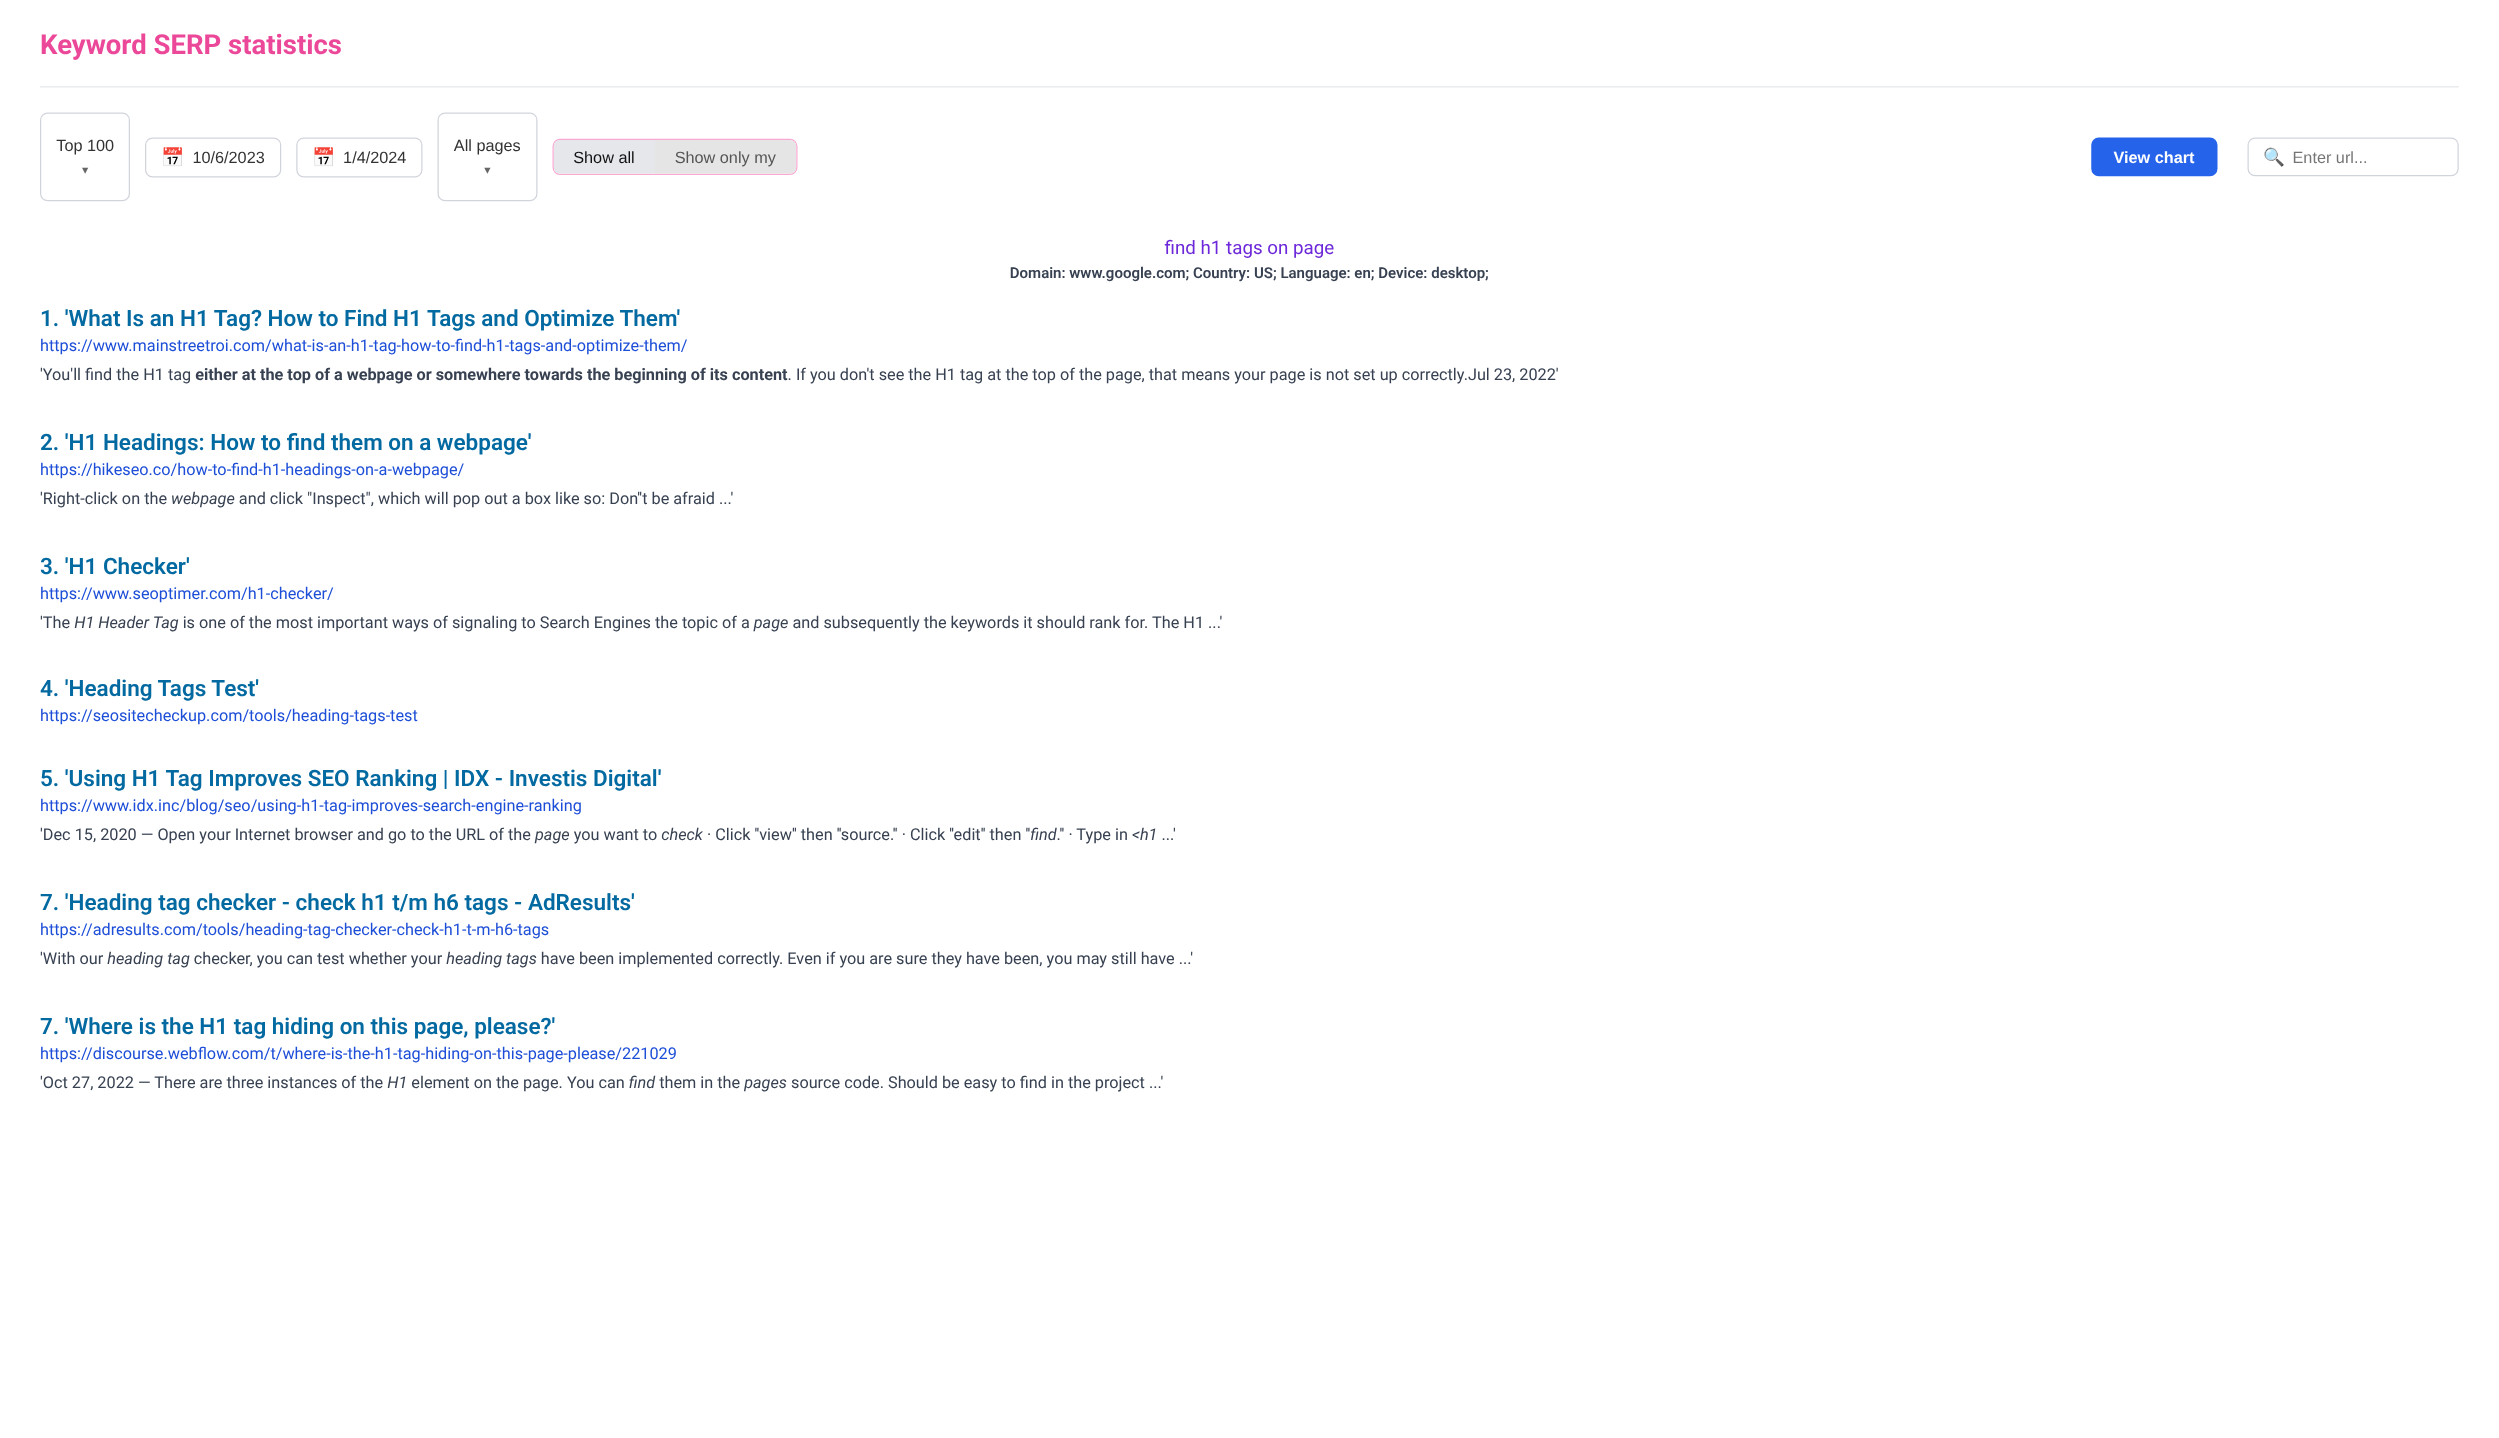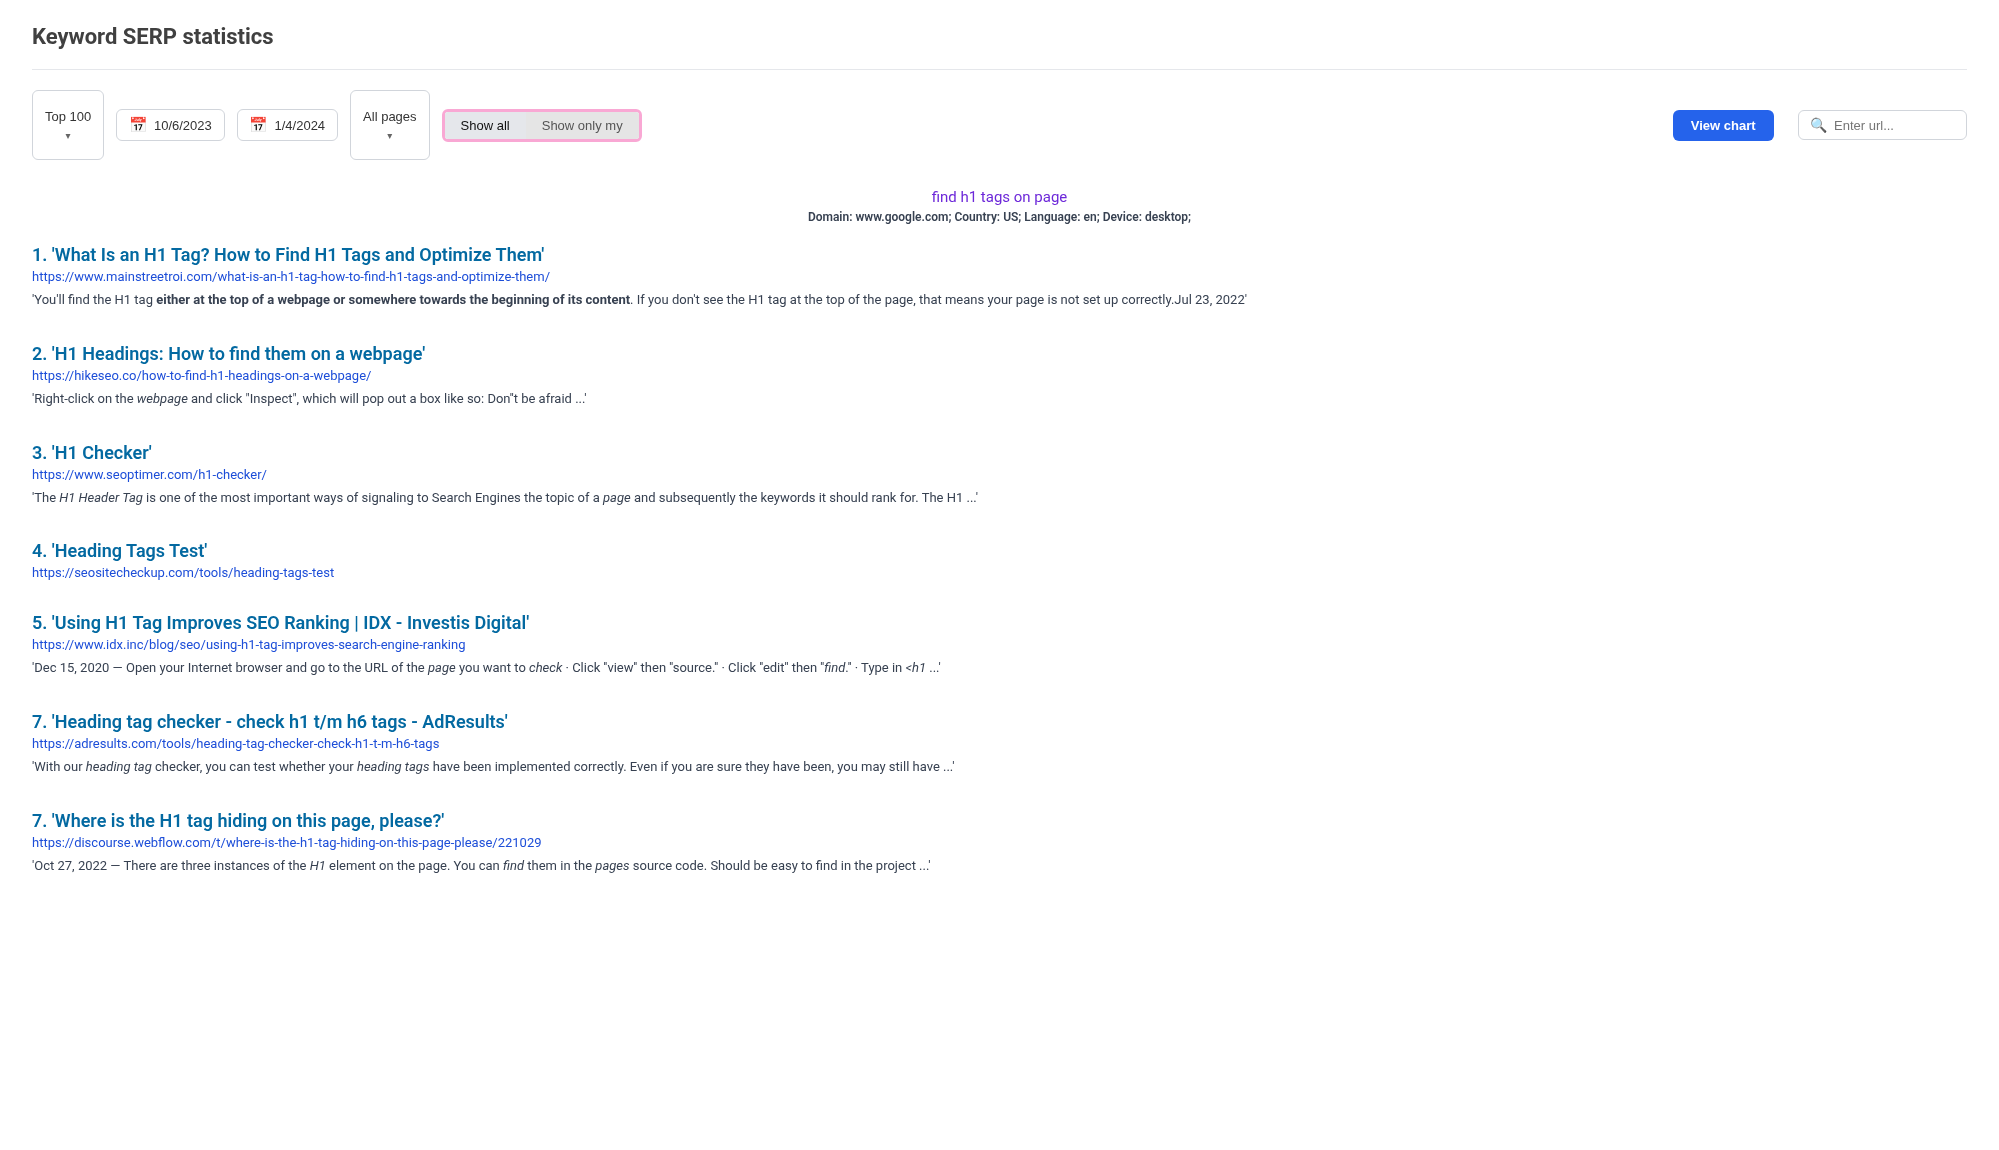--- a/index.html
+++ b/index.html
@@ -1,20 +1,20 @@
 <!DOCTYPE html>
 <html><head>
   <meta charset="utf-8">
   <style>
     * { box-sizing: border-box; margin: 0; padding: 0; }
     body { font-family: -apple-system, BlinkMacSystemFont, 'Segoe UI', Roboto, Arial, sans-serif; background: #fff; color: #333; font-size: 14px; }
 
     .page-container { padding: 24px 32px; max-width: 1999px; }
 
-    .page-title { font-size: 22px; font-weight: 700; color: #404040; margin-bottom: 20px; }
+    .page-title { font-size: 22px; font-weight: 700; color: #ec4899; margin-bottom: 20px; }
 
     .divider { border: none; border-top: 1px solid #e5e7eb; margin-bottom: 20px; }
 
     .toolbar { display: flex; align-items: center; gap: 16px; margin-bottom: 28px; }
 
     .toolbar-left { display: flex; align-items: center; gap: 12px; flex: 1; }
 
     .dropdown-btn {
       display: flex; align-items: center; gap: 6px;
       border: 1px solid #d1d5db; border-radius: 6px;
@@ -26,21 +26,21 @@
     .date-btn {
       display: flex; align-items: center; gap: 6px;
       border: 1px solid #d1d5db; border-radius: 6px;
       padding: 6px 12px; cursor: pointer; background: #fff;
       font-size: 13px; color: #333;
     }
 
     .calendar-icon { font-size: 15px; color: #555; }
 
     .toggle-group {
-      display: flex; border: 3px solid #f9a8d4; border-radius: 6px; overflow: hidden;
+      display: flex; border: 1px solid #f9a8d4; border-radius: 6px; overflow: hidden;
     }
     .toggle-btn {
       padding: 6px 16px; cursor: pointer; background: #e5e5e5;
       font-size: 13px; color: #555; border: none; outline: none;
     }
     .toggle-btn.active {
       background: #e5e7eb; color: #111; font-weight: 500;
     }
 
     .toolbar-right { display: flex; align-items: center; gap: 24px; }

